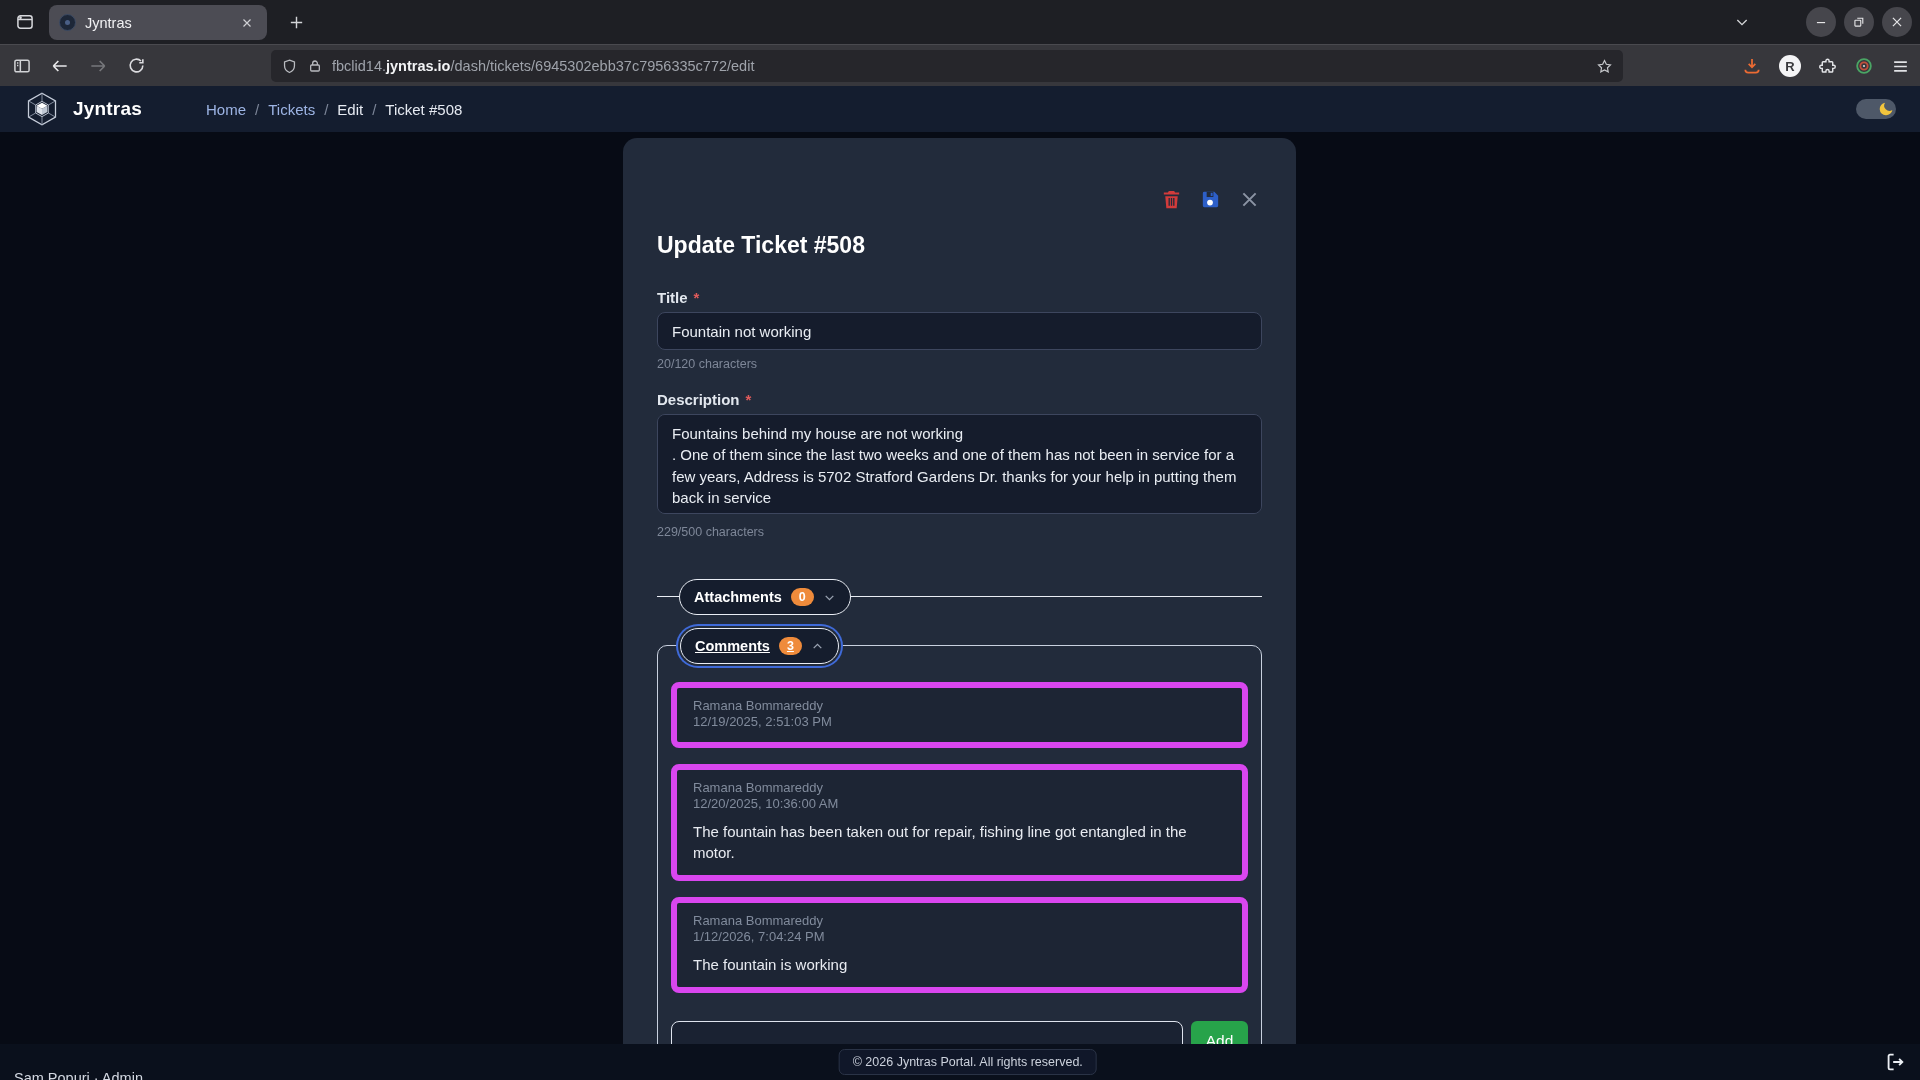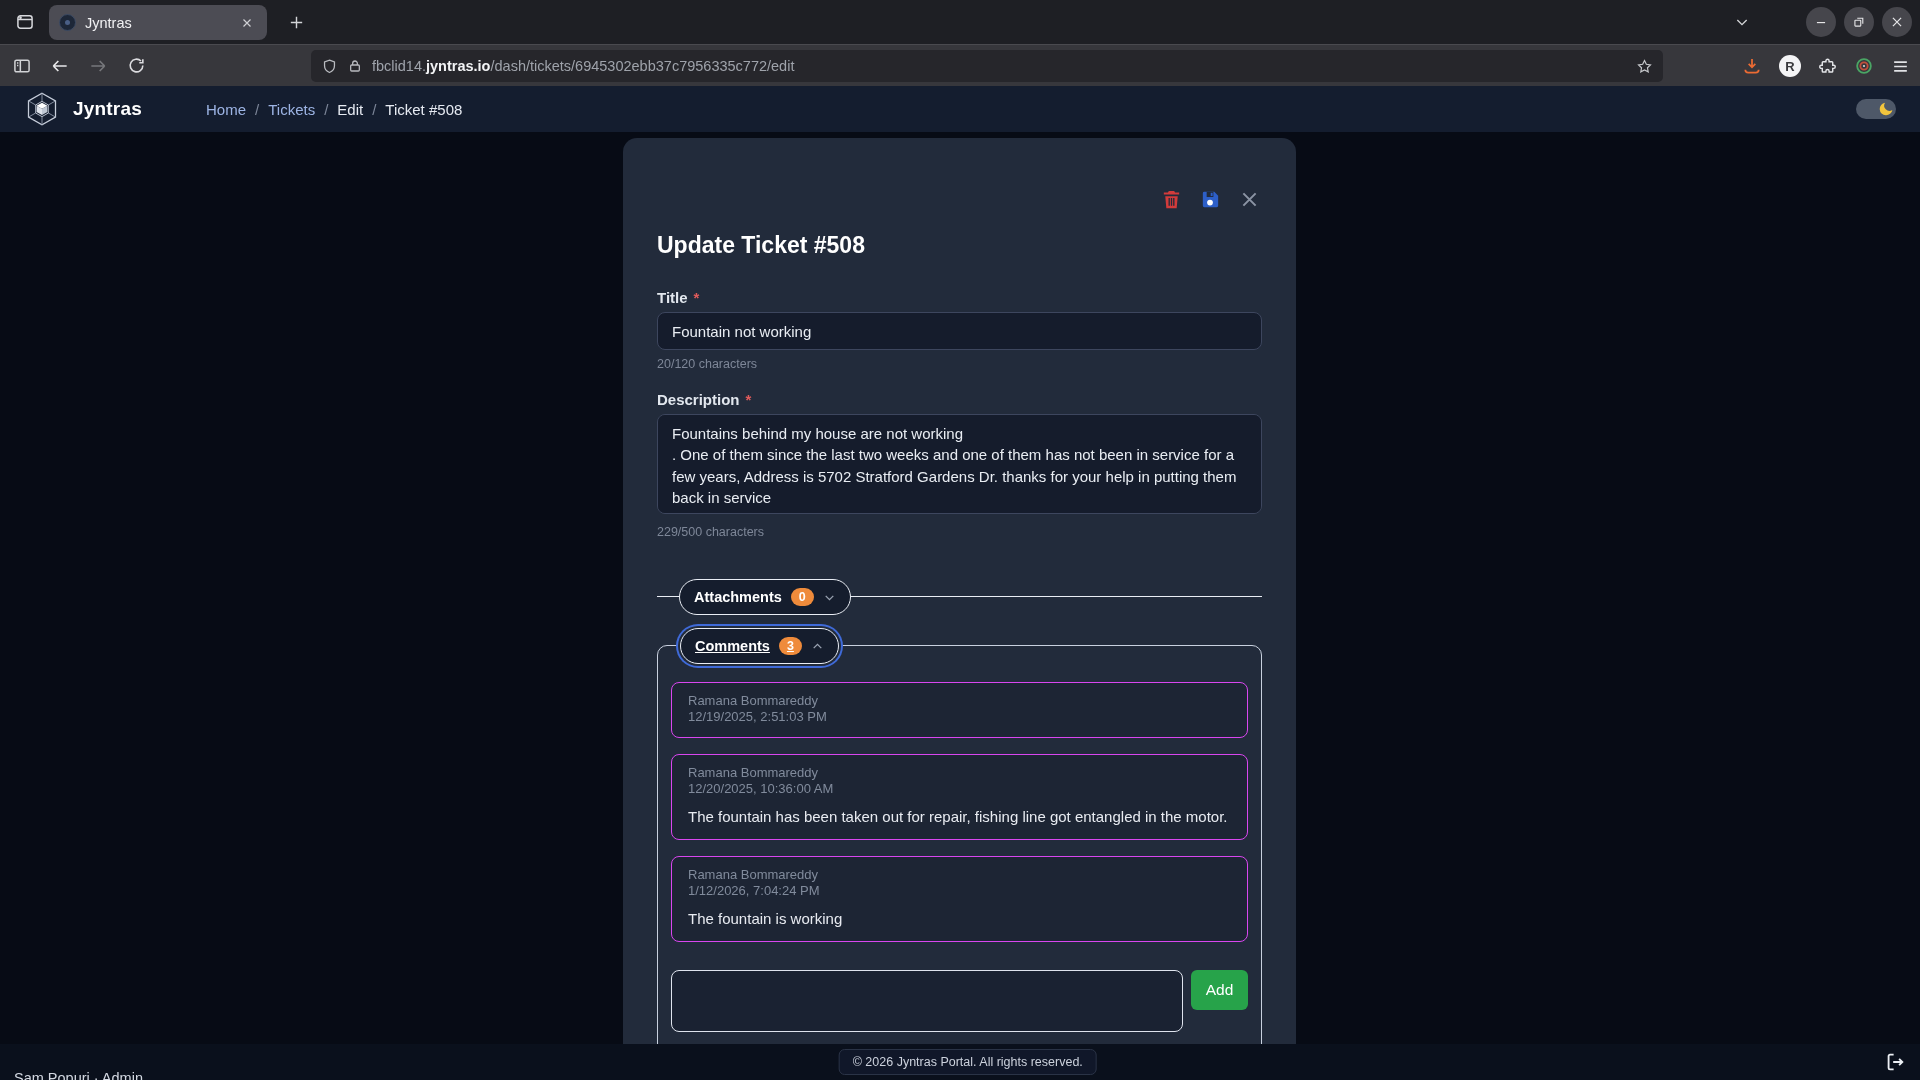--- a/index.html
+++ b/index.html
@@ -26,21 +26,21 @@
     align-items:center; justify-content:center; color:#d4d5d8; }
   .winbtns { position:absolute; right:8px; top:7px; display:flex; gap:8px; }
   .winbtn { width:30px; height:30px; border-radius:50%; background:#46464c; display:flex;
     align-items:center; justify-content:center; color:#e6e6e8; }
 
   .toolbar { position:absolute; top:44px; left:0; right:0; height:42px; background:#37373c;
     border-top:1px solid #4a4a4f; display:flex; align-items:center; z-index:60; }
   .navbtn { width:32px; height:32px; display:flex; align-items:center; justify-content:center;
     border-radius:6px; margin-left:6px; }
   .urlbar { position:absolute; left:271px; top:5px; width:1352px; height:32px; background:#26262b;
-    border-radius:5px; display:flex; align-items:center; padding:0 10px; gap:9px;margin-left:40px; }
+    border-radius:5px; display:flex; align-items:center; padding:0 10px; gap:9px; }
   .urltext { font-size:14.5px; color:#9fa3ab; white-space:nowrap; overflow:hidden; flex:1; }
   .urltext .domain { color:#f2f3f5; font-weight:700; }
   .tb-icons { position:absolute; right:10px; top:0; height:42px; display:flex; align-items:center; gap:17px; }
   .rbadge { width:22px; height:22px; border-radius:50%; background:#f4f4f6; color:#3a3a3e;
     font-size:13px; font-weight:700; display:flex; align-items:center; justify-content:center; }
 
   
   .appheader { position:absolute; top:86px; left:0; right:0; height:46px; background:#141d2f;
     display:flex; align-items:center; padding:0 24px; z-index:55; }
   .brand { margin-left:13px; font-size:19px; font-weight:700; color:#ffffff; letter-spacing:.2px; }
@@ -73,21 +73,21 @@
   .pill { position:absolute; top:-18px; left:22px; height:36px; background:#151d2d;
     border:1px solid #e9edf4; border-radius:18px; display:flex; align-items:center; gap:9px;
     padding:0 14px; color:#fff; font-weight:700; font-size:14.5px; cursor:pointer; white-space:nowrap; }
   .pill .badge { background:#ef8b3b; color:#fff; font-size:12.5px; font-weight:700;
     padding:2px 8px; border-radius:9px; }
   .pill .chev { color:#9aa3b2; display:flex; }
   .pill.focused { box-shadow:0 0 0 2px #222b3b, 0 0 0 4px #3f6ad8;text-decoration:underline; }
 
   .comments-box { margin-top:48px; border:1px solid #c9d1df; border-radius:10px;
     padding:36px 13px 13px; position:relative; height:500px; }
-  .comment { background:#1d2534; border:1px solid #d946ef; border-radius:8px;
+  .comment { background:#1d2534; border:6px solid #d946ef; border-radius:8px;
     padding:10px 16px 12px; margin-bottom:16px; }
   .c-author, .c-time { font-size:13px; color:#818b9c; line-height:16px; }
   .c-body { margin-top:9px; font-size:15px; color:#e8ebf1; line-height:21px; }
   .add-row { display:flex; gap:8px; margin-top:28px; align-items:flex-start; }
   .add-input { flex:1; height:62px; background:#1a2232; border:1px solid #dfe4ee; border-radius:8px;
     color:#e9edf3; font-size:15px; padding:8px 12px; resize:none; outline:none;
     font-family:"Liberation Sans", sans-serif; }
   .add-btn { width:57px; height:40px; background:#27a34a; border:none; border-radius:6px;
     color:#fff; font-size:15.5px; cursor:pointer; font-family:"Liberation Sans", sans-serif; }
 

